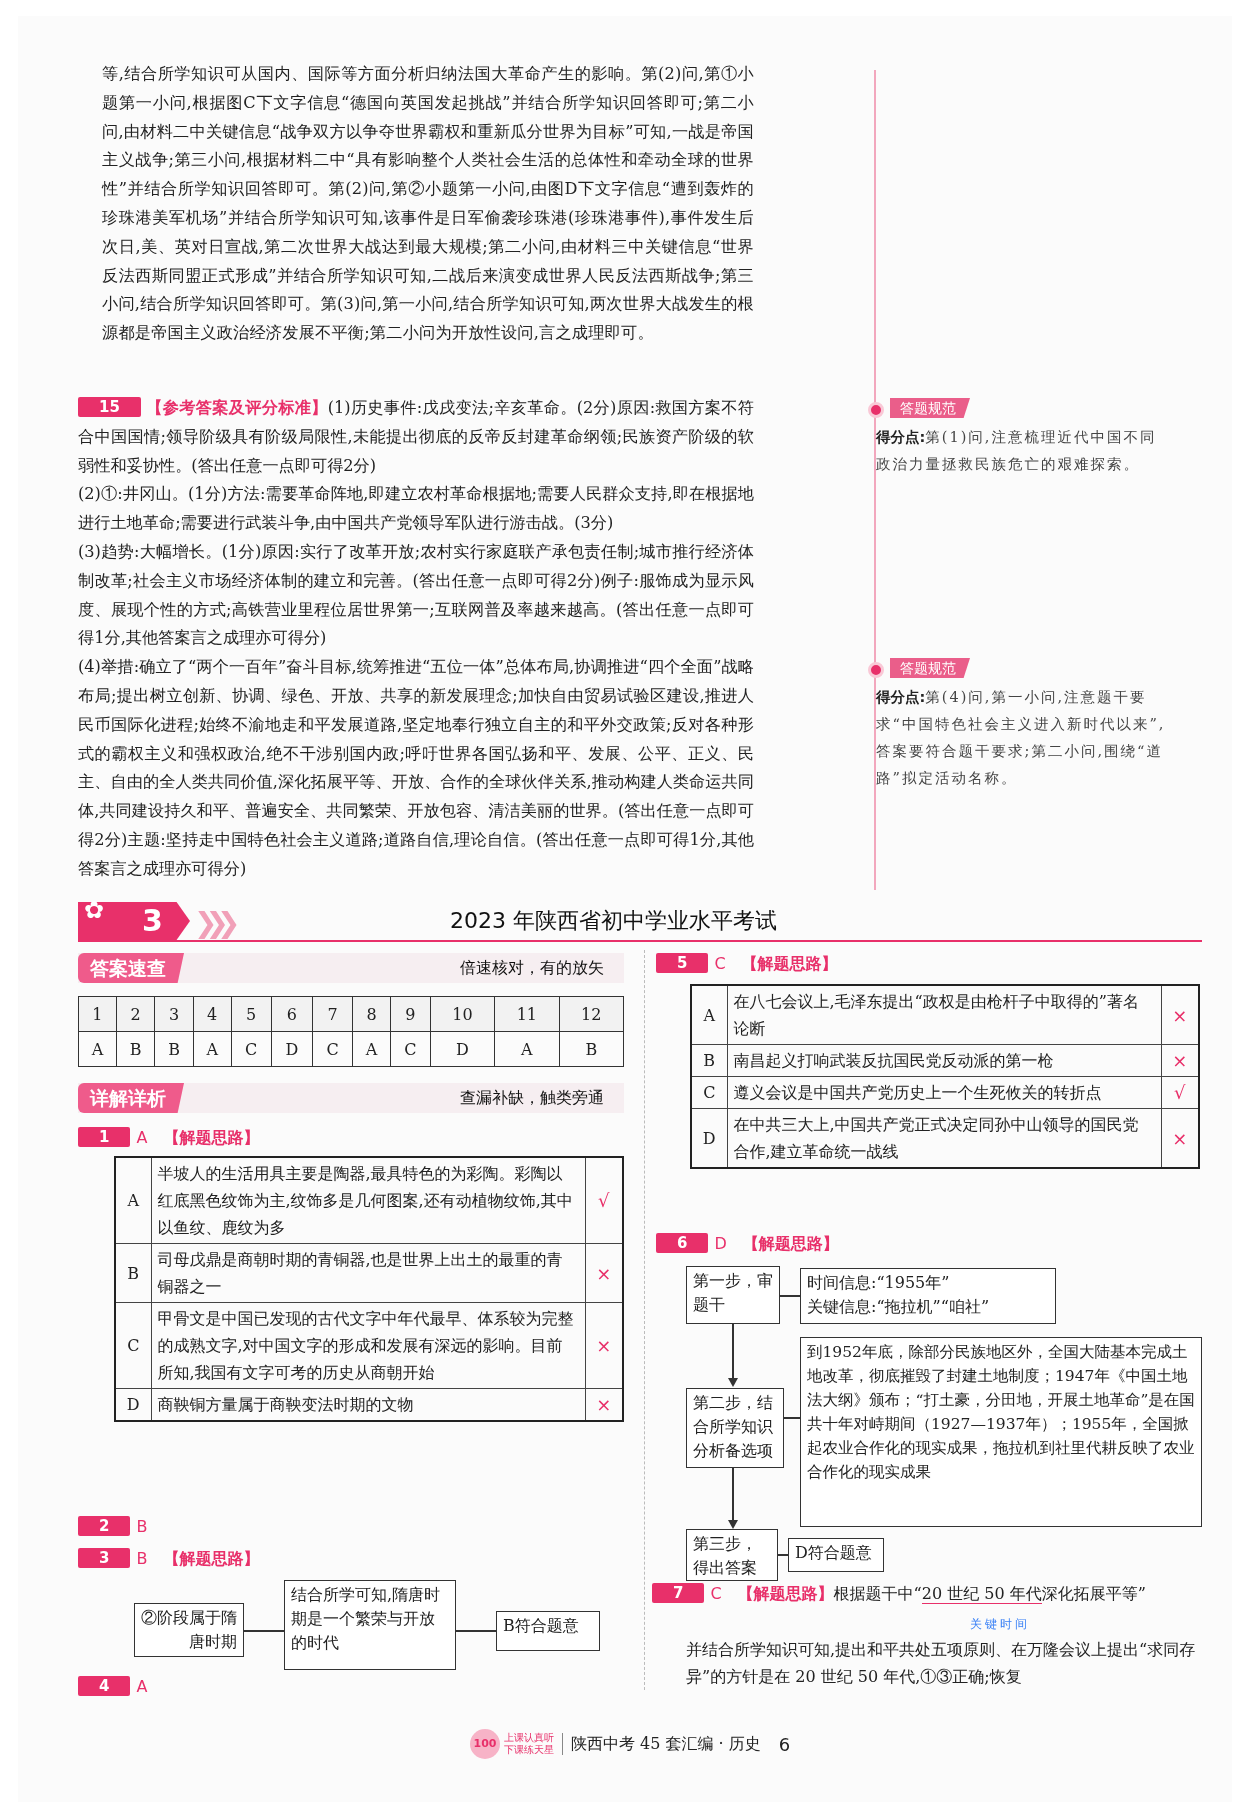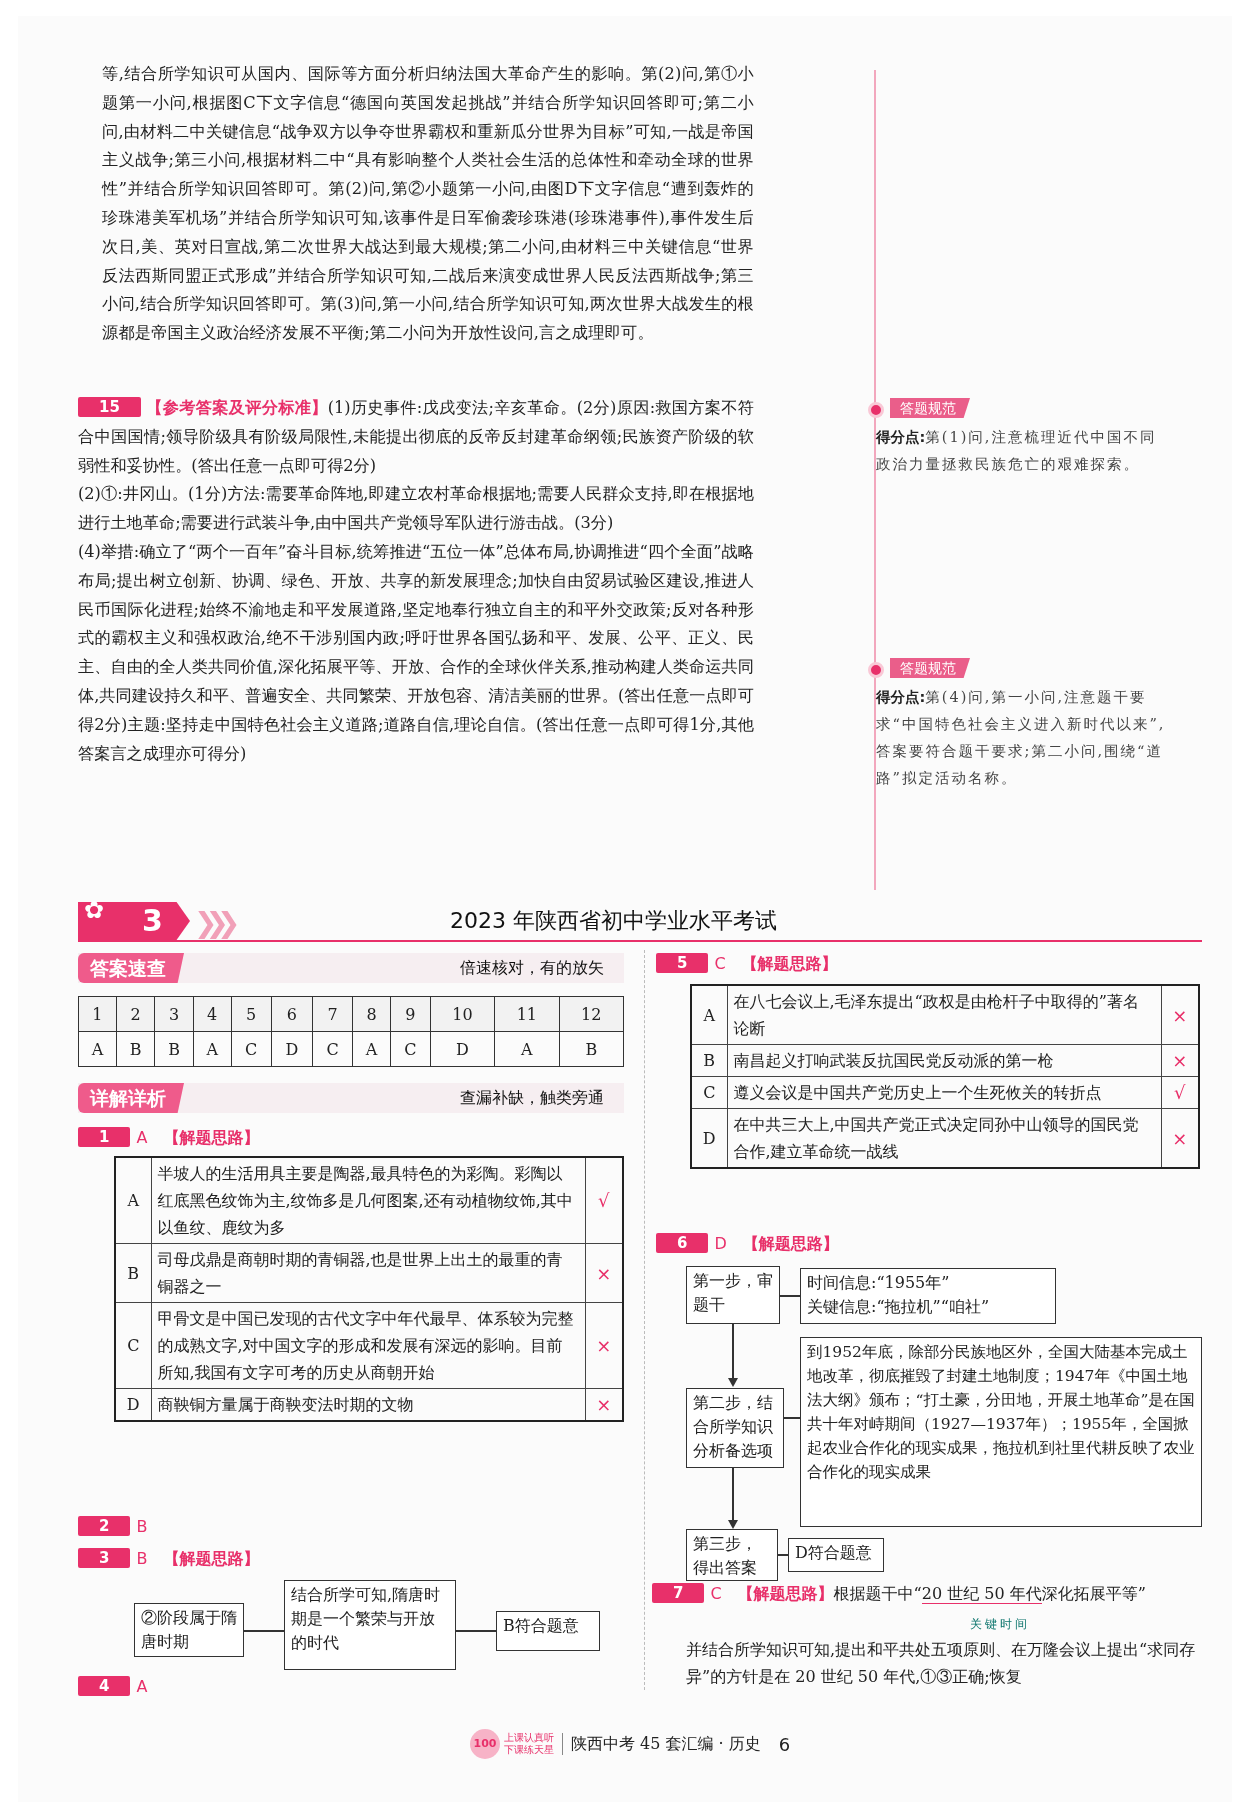--- a/index.html
+++ b/index.html
@@ -58,21 +58,21 @@
 
   .fbox { position: absolute; border: 1.5px solid #333; background: #fff; font-size: 16px; line-height: 24px; padding: 2px 6px; }
   .hline { position: absolute; height: 1.5px; background: #333; }
   .vl { position: absolute; width: 1.5px; background: #333; }
   .arrow { position: absolute; width: 0; height: 0; border-left: 5px solid transparent; border-right: 5px solid transparent; border-top: 9px solid #333; }
 
   .divider-dash { position: absolute; left: 644px; top: 950px; height: 740px; border-left: 1px dashed #bbb; }
 
   .q7 { position: absolute; left: 652px; top: 1580px; width: 550px; font-size: 16px; line-height: 28px; }
   .q7 .u { border-bottom: 1px solid #e8306a; }
-  .keytime { position: absolute; left: 970px; top: 1616px; color: #0f766e; font-size: 12px; letter-spacing: 3px; }
+  .keytime { position: absolute; left: 970px; top: 1616px; color: #3b82f6; font-size: 12px; letter-spacing: 3px; }
   .q7-body { position: absolute; left: 686px; top: 1636px; width: 520px; font-size: 16px; line-height: 27px; }
 
   .footer { position: absolute; left: 470px; top: 1726px; height: 36px; display: flex; align-items: center; }
   .footer-logo { width: 30px; height: 30px; border-radius: 50%; background: #f7b3c7; color: #e8306a; font-size: 11px; text-align: center; line-height: 30px; font-family: "DejaVu Sans", sans-serif; font-weight: bold; }
   .footer-slogan { color: #e8306a; font-family: "DejaVu Sans", sans-serif; font-size: 10px; line-height: 12px; margin-left: 4px; }
   .footer-sep { width: 1px; height: 22px; background: #888; margin: 0 8px; }
   .footer-text { font-size: 16px; color: #222; }
   .footer-page { font-family: "DejaVu Sans", sans-serif; font-size: 18px; margin-left: 18px; }
 </style>
 </head>
@@ -83,20 +83,21 @@
 <div class="col-main">
   <p>等,结合所学知识可从国内、国际等方面分析归纳法国大革命产生的影响。第(2)问,第①小题第一小问,根据图C下文字信息“德国向英国发起挑战”并结合所学知识回答即可;第二小问,由材料二中关键信息“战争双方以争夺世界霸权和重新瓜分世界为目标”可知,一战是帝国主义战争;第三小问,根据材料二中“具有影响整个人类社会生活的总体性和牵动全球的世界性”并结合所学知识回答即可。第(2)问,第②小题第一小问,由图D下文字信息“遭到轰炸的珍珠港美军机场”并结合所学知识可知,该事件是日军偷袭珍珠港(珍珠港事件),事件发生后次日,美、英对日宣战,第二次世界大战达到最大规模;第二小问,由材料三中关键信息“世界反法西斯同盟正式形成”并结合所学知识可知,二战后来演变成世界人民反法西斯战争;第三小问,结合所学知识回答即可。第(3)问,第一小问,结合所学知识可知,两次世界大战发生的根源都是帝国主义政治经济发展不平衡;第二小问为开放性设问,言之成理即可。</p>
 </div>
 
 <div class="q15-row" style="text-align:justify;">
   <p>
     <span class="num-badge">15</span>
     <span class="bracket-title">【参考答案及评分标准】</span><span>(1)历史事件:戊戌变法;辛亥革命。(2分)原因:救国方案不符合中国国情;领导阶级具有阶级局限性,未能提出彻底的反帝反封建革命纲领;民族资产阶级的软弱性和妥协性。(答出任意一点即可得2分)</span>
   </p>
   <p>(2)①:井冈山。(1分)方法:需要革命阵地,即建立农村革命根据地;需要人民群众支持,即在根据地进行土地革命;需要进行武装斗争,由中国共产党领导军队进行游击战。(3分)</p>
+  <p>(3)趋势:大幅增长。(1分)原因:实行了改革开放;农村实行家庭联产承包责任制;城市推行经济体制改革;社会主义市场经济体制的建立和完善。(答出任意一点即可得2分)例子:服饰成为显示风度、展现个性的方式;高铁营业里程位居世界第一;互联网普及率越来越高。(答出任意一点即可得1分,其他答案言之成理亦可得分)</p>
   <p>(4)举措:确立了“两个一百年”奋斗目标,统筹推进“五位一体”总体布局,协调推进“四个全面”战略布局;提出树立创新、协调、绿色、开放、共享的新发展理念;加快自由贸易试验区建设,推进人民币国际化进程;始终不渝地走和平发展道路,坚定地奉行独立自主的和平外交政策;反对各种形式的霸权主义和强权政治,绝不干涉别国内政;呼吁世界各国弘扬和平、发展、公平、正义、民主、自由的全人类共同价值,深化拓展平等、开放、合作的全球伙伴关系,推动构建人类命运共同体,共同建设持久和平、普遍安全、共同繁荣、开放包容、清洁美丽的世界。(答出任意一点即可得2分)主题:坚持走中国特色社会主义道路;道路自信,理论自信。(答出任意一点即可得1分,其他答案言之成理亦可得分)</p>
 </div>
 
 <div class="vline" style="top:70px;height:300px;"></div>
 <div class="vline" style="top:370px;height:520px;"></div>
 
 <div class="tip" style="top:396px;">
   <div class="tip-head">
     <span class="tip-dot"></span>
     <span class="tip-label">答题规范</span>
@@ -196,21 +197,21 @@
 </tbody>
   </table>
 
 <div class="qline" style="left:78px;top:1516px;">
   <span class="num-badge">2</span><span class="ans">B</span>
 </div>
 
 <div class="qline" style="left:78px;top:1548px;">
   <span class="num-badge">3</span><span class="ans">B</span><span class="bracket-title">【解题思路】</span>
 </div>
-<div class="fbox" style="left:134px;top:1603px;width:110px;height:54px;">②阶段属于隋唐时期</div>
+<div class="fbox" style="left:134px;top:1603px;width:110px;height:54px;text-align:right;">②阶段属于隋唐时期</div>
 <div class="hline" style="left:244px;top:1630px;width:40px;"></div>
 <div class="fbox" style="left:284px;top:1580px;width:172px;height:90px;">结合所学可知,隋唐时期是一个繁荣与开放的时代</div>
 <div class="hline" style="left:456px;top:1630px;width:40px;"></div>
 <div class="fbox" style="left:496px;top:1611px;width:104px;height:40px;">B符合题意</div>
 
 <div class="qline" style="left:78px;top:1676px;">
   <span class="num-badge">4</span><span class="ans">A</span>
 </div>
 
 <div class="qline" style="left:656px;top:953px;">

